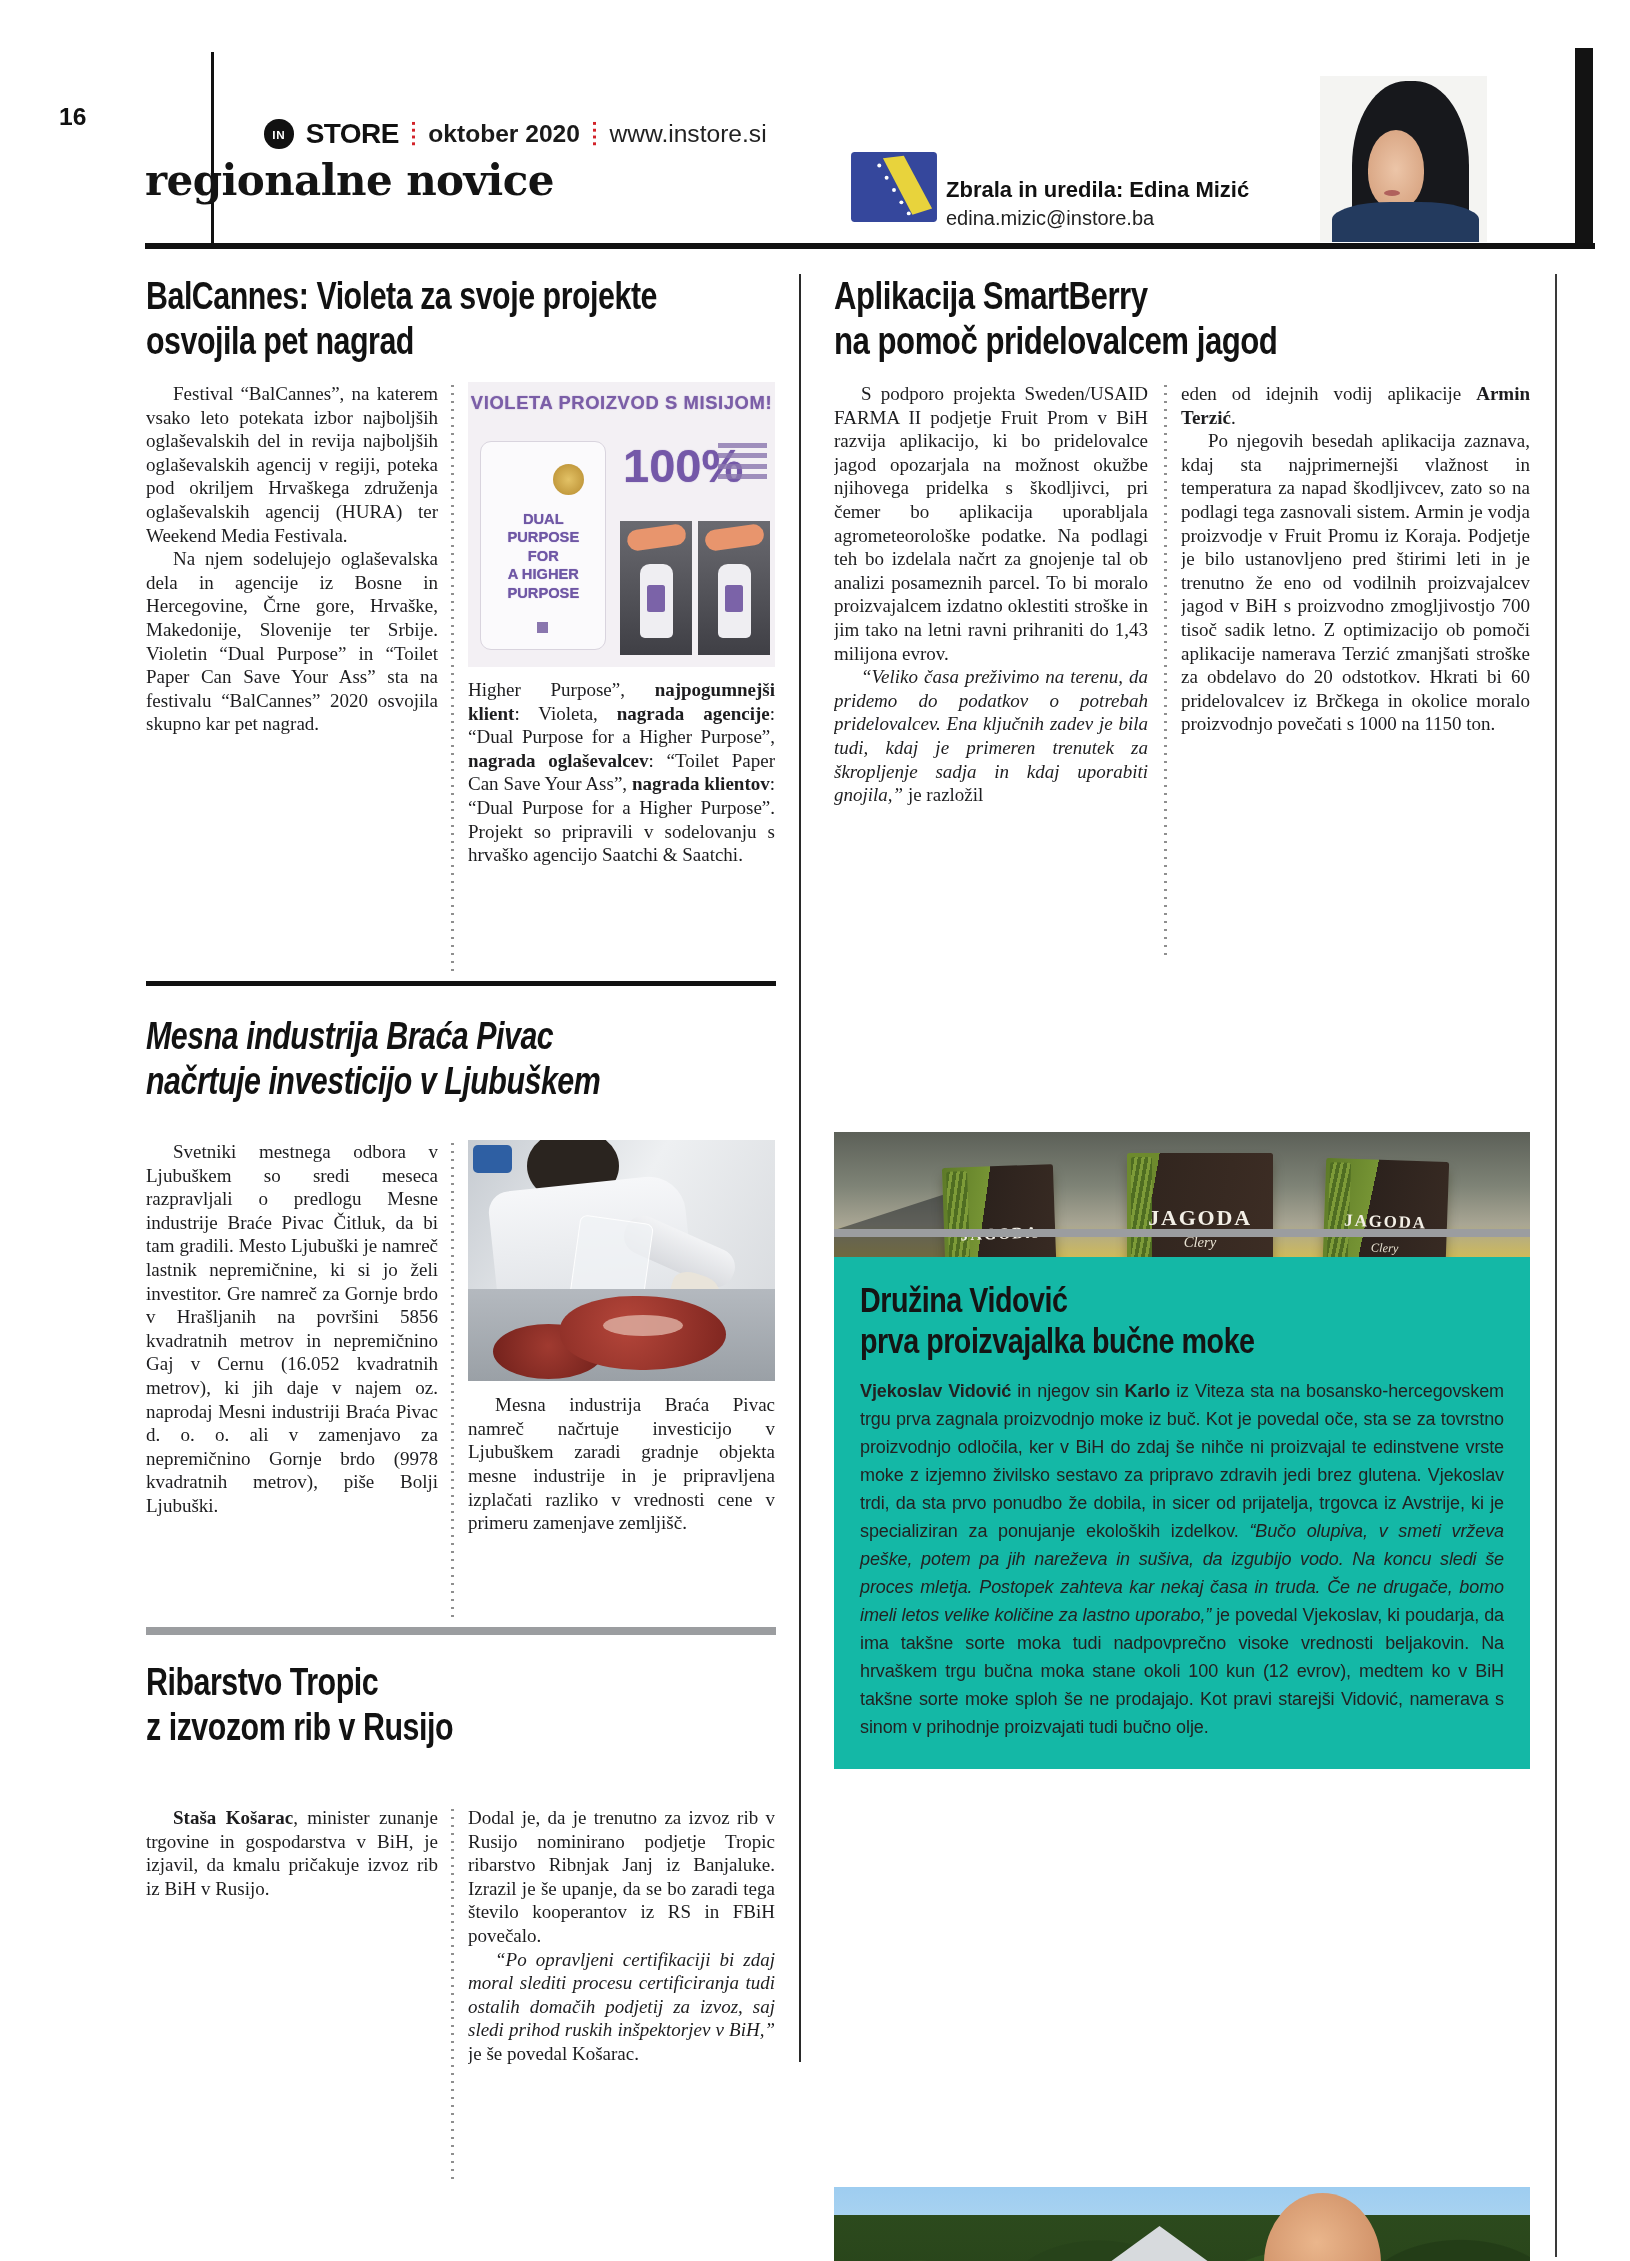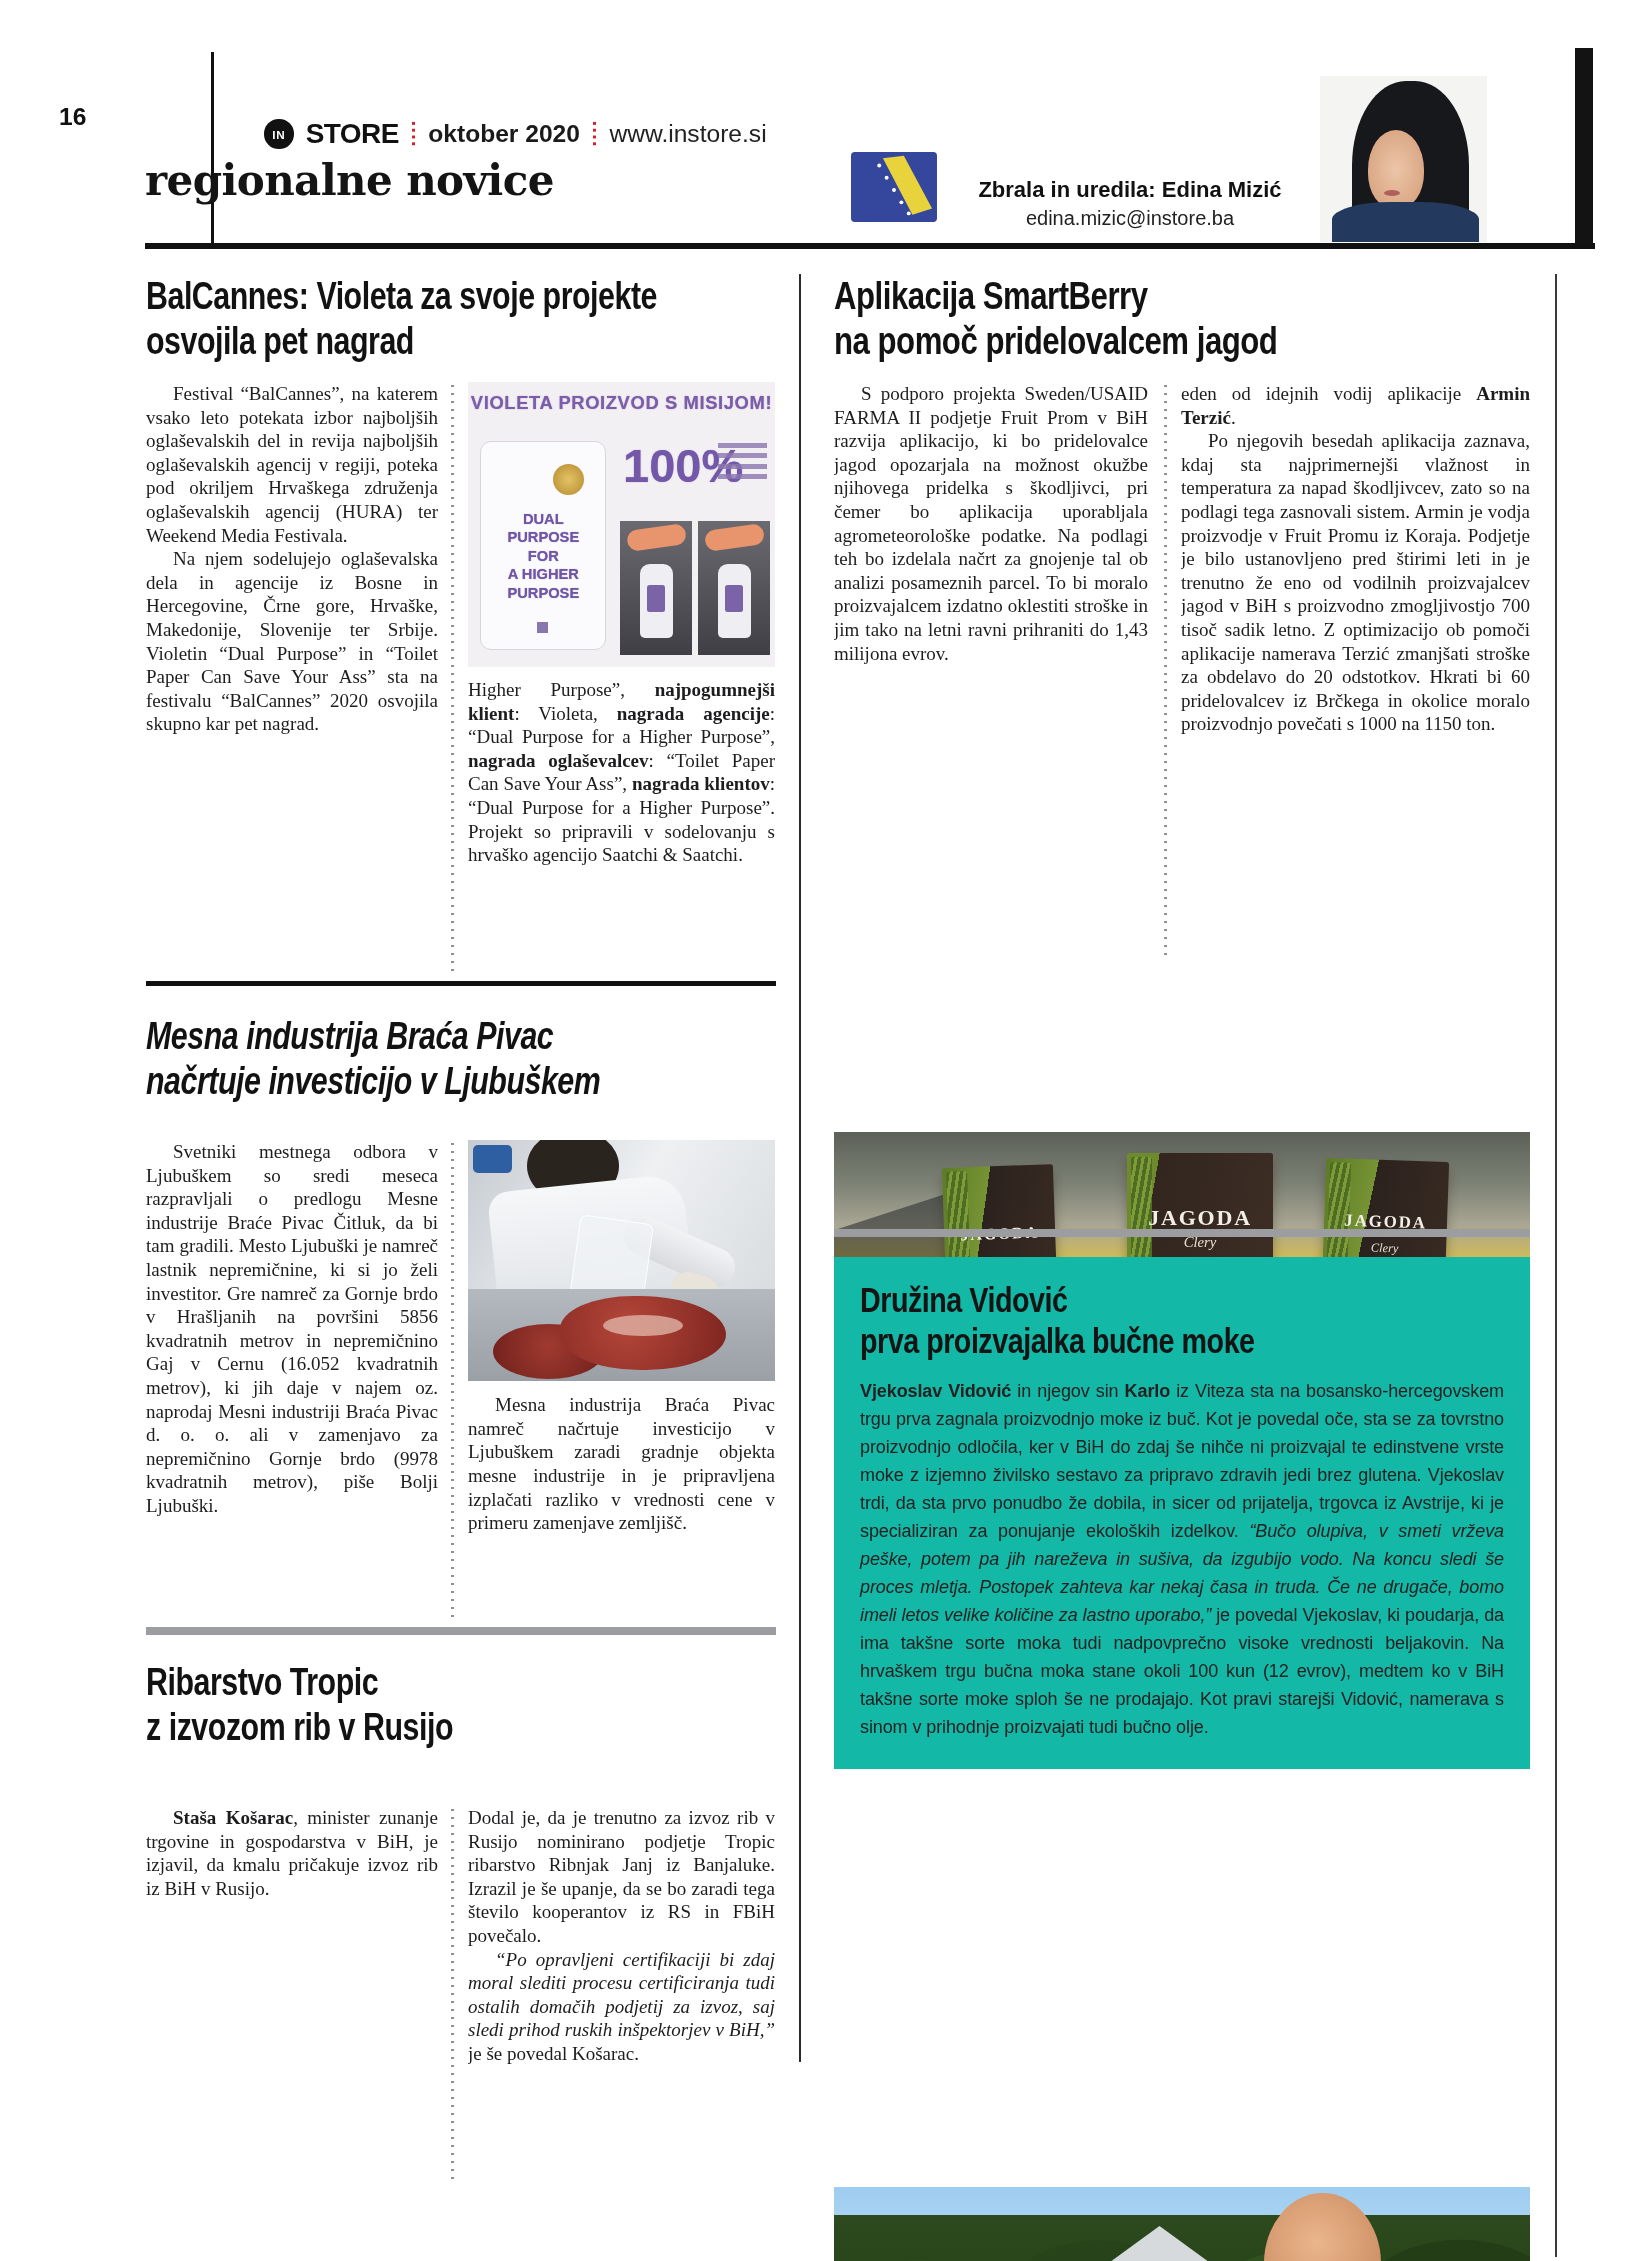--- a/index.html
+++ b/index.html
@@ -14,21 +14,21 @@
   .logo-row{left:264px;top:117px;height:34px;display:flex;align-items:center;gap:12.3px;}
   .in-circle{width:29.5px;height:29.5px;border-radius:50%;background:#111;color:#fff;display:flex;
              align-items:center;justify-content:center;font-weight:700;font-size:11.7px;letter-spacing:0.6px;}
   .brand{font-size:28px;font-weight:700;letter-spacing:-0.6px;color:#111;}
   .red-dots{width:4.9px;height:28px;background-image:radial-gradient(circle,#d2232a 1.6px,transparent 1.9px);
             background-size:4.9px 6.8px;background-repeat:repeat-y;background-position:center top;}
   .issue{font-size:24.6px;font-weight:700;color:#1a1a1a;}
   .site{font-size:24.6px;font-weight:400;color:#222;}
   .section-title{left:145px;top:156px;font-family:"DejaVu Serif",serif;font-weight:700;
                  font-size:42px;letter-spacing:-0.6px;color:#141414;}
-  .editor-block{left:946px;top:176px;width:368px;text-align:center;line-height:1.3;}
+  .editor-block{left:946px;top:176px;width:368px;text-align:left;line-height:1.3;}
   .editor-name{font-size:22px;font-weight:700;color:#111;}
   .editor-email{font-size:20px;color:#222;}
   .flag{left:851px;top:152px;width:86px;height:70px;}
   .editor-photo{left:1320px;top:76px;width:167px;height:166px;background:#f4f4f2;overflow:hidden;}
   .ed-hair{position:absolute;left:32px;top:4.9px;width:117px;height:184px;background:#17181c;border-radius:46% 46% 30% 30%;}
   .ed-face{position:absolute;left:48px;top:54px;width:56px;height:79px;background:radial-gradient(#ecc5a8,#d39c78);border-radius:50% 50% 45% 45%;}
   .ed-lips{position:absolute;left:64px;top:114px;width:16px;height:6.1px;background:#b0605c;border-radius:50%;}
   .ed-body{position:absolute;left:12.3px;bottom:-3.7px;width:147px;height:44px;background:#233a5e;border-radius:40% 40% 0 0;}
   .tr-bar{left:1575px;top:48px;width:18.4px;height:195px;background:#131313;}
   .head-rule{left:145px;top:243px;width:1450px;height:5.5px;background:#111;}
@@ -223,20 +223,21 @@
 <div class="abs rule-black" style="left:146px;top:981px;width:630px;" data-name="article-divider-rule"></div>
 
 <div class="abs" style="left:834px;top:274px;width:860px;" data-name="article-smartberry">
   <h1 class="headline" style="margin:0;transform:scaleX(0.82);" data-name="article-smartberry-title">
     <span style="display:block" data-name="title-line">Aplikacija SmartBerry</span>
     <span style="display:block" data-name="title-line">na pomoč pridelovalcem jagod</span>
   </h1>
 </div>
 <div class="abs serif-col" style="left:834px;top:382px;width:314px;height:581px;" data-name="article-smartberry-col1">
     <p><span>S podporo projekta Sweden/USAID FARMA II podjetje Fruit Prom v BiH razvija aplikacijo, ki bo pridelovalce jagod opozarjala na možnost okužbe njihovega pridelka s škodljivci, pri čemer bo aplikacija uporabljala agrometeorološke podatke. Na podlagi teh bo izdelala načrt za gnojenje tal ob analizi posameznih parcel. To bi moralo proizvajalcem izdatno oklestiti stroške in jim tako na letni ravni prihraniti do 1,43 milijona evrov.</span></p>
+    <p><span class="i">“Veliko časa preživimo na terenu, da pridemo do podatkov o potrebah pridelovalcev. Ena ključnih zadev je bila tudi, kdaj je primeren trenutek za škropljenje sadja in kdaj uporabiti gnojila,”</span><span> je razložil</span></p>
   </div>
 <div class="abs col-dots" style="left:1164px;top:382px;height:578px;" data-name="column-separator-dotted"></div>
 <div class="abs serif-col" style="left:1181px;top:382px;width:349px;height:581px;" data-name="article-smartberry-col2">
     <p class="noindent"><span>eden od idejnih vodij aplikacije </span><span class="b">Armin Terzić</span><span>.</span></p>
     <p><span>Po njegovih besedah aplikacija zaznava, kdaj sta najprimernejši vlažnost in temperatura za napad škodljivcev, zato so na podlagi tega zasnovali sistem. Armin je vodja proizvodje v Fruit Promu iz Koraja. Podjetje je bilo ustanovljeno pred štirimi leti in je trenutno že eno od vodilnih proizvajalcev jagod v BiH s proizvodno zmogljivostjo 700 tisoč sadik letno. Z optimizacijo ob pomoči aplikacije namerava Terzić zmanjšati stroške za obdelavo do 20 odstotkov. Hkrati bi 60 pridelovalcev iz Brčkega in okolice moralo proizvodnjo povečati s 1000 na 1150 ton.</span></p>
   </div>
 
 <div class="abs photo jagoda" data-name="jagoda-packaging-photo">
   <div class="j-shadow" data-name="photo-shadow-shape"></div>
   <div class="j-stripe" data-name="table-stripe-shape"></div>

